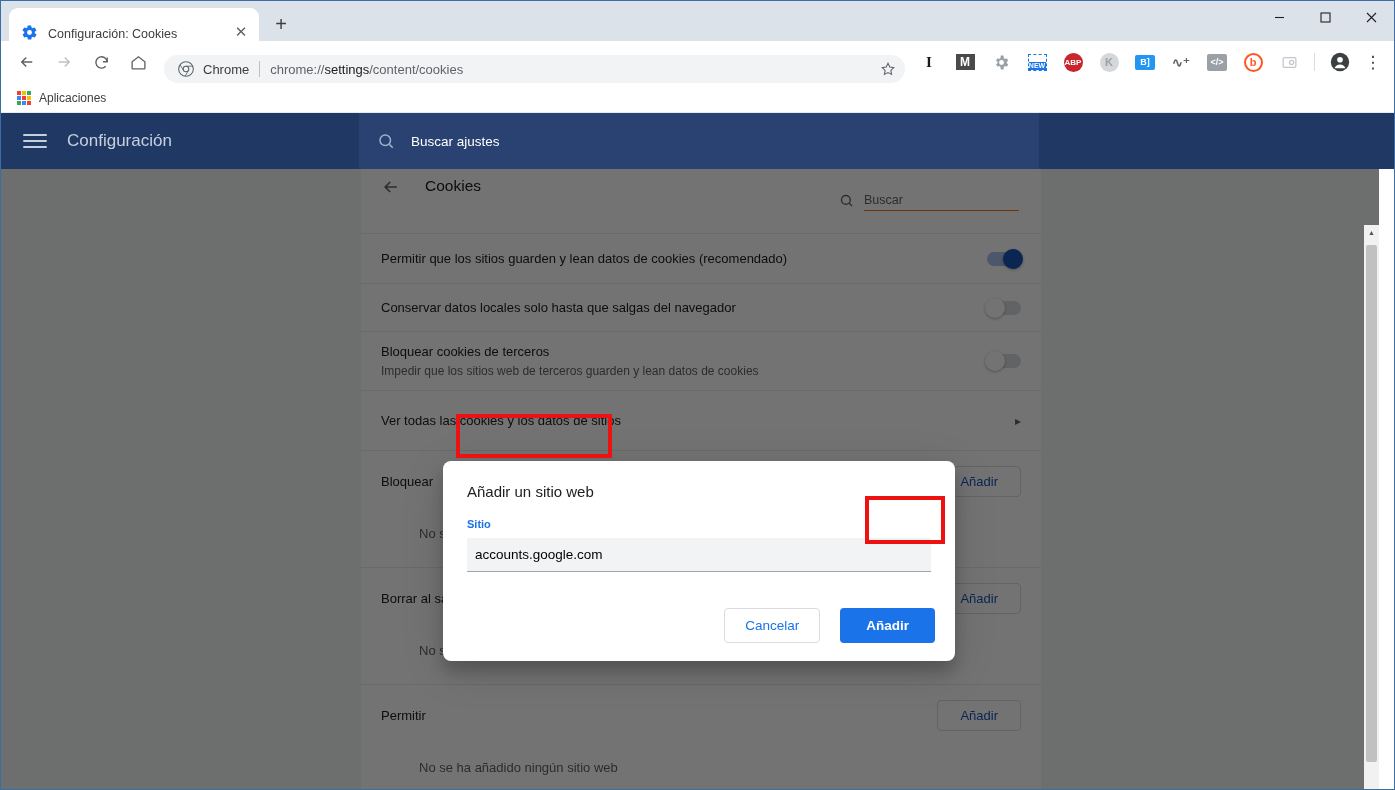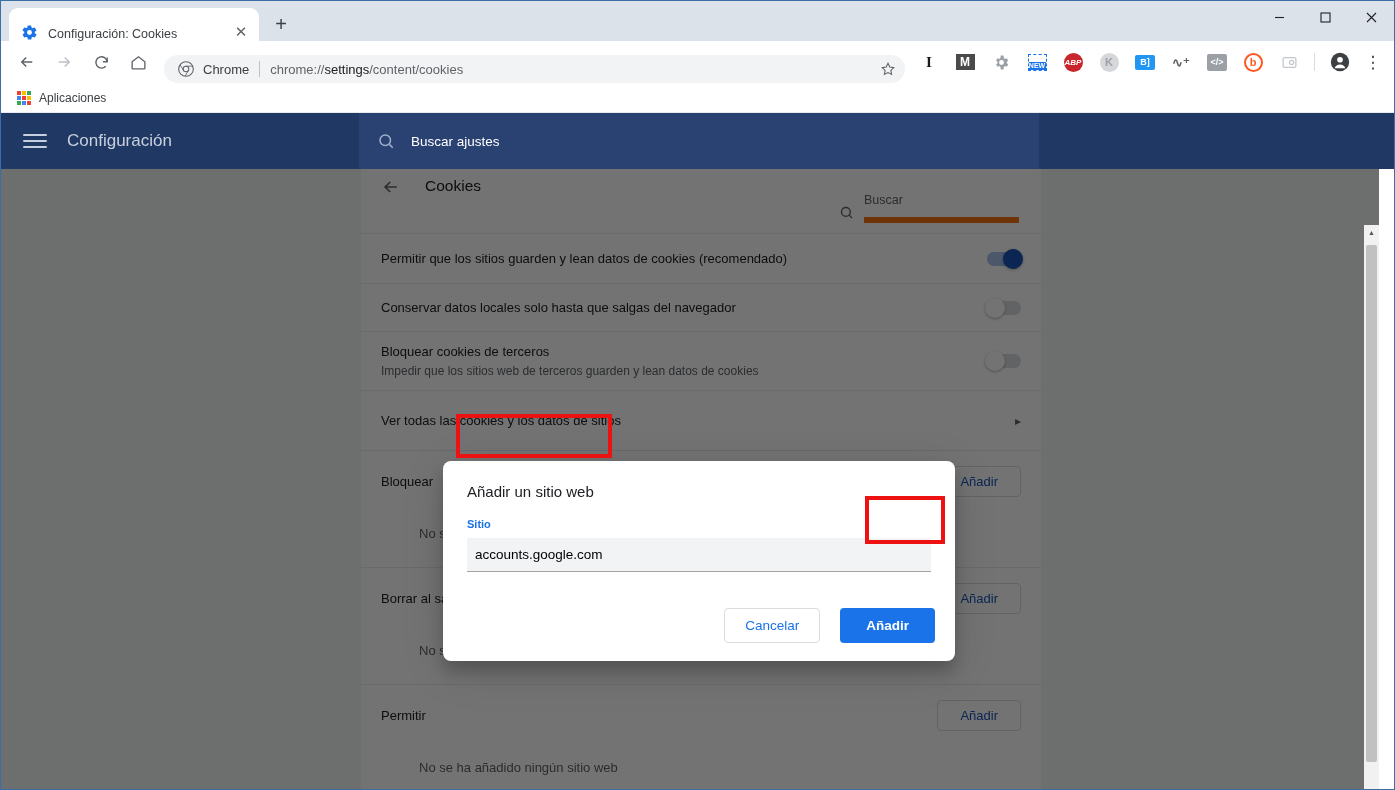--- a/index.html
+++ b/index.html
@@ -186,22 +186,22 @@
   }
   .card-title { font-size: 15.5px; color: #202124; margin-left: 24px; }
   .card-search {
     position: absolute; right: 22px; top: 16px;
     display: flex; align-items: flex-end;
     width: 180px;
   }
   .cs-icon { width: 15px; height: 15px; color: #5f6368; margin-bottom: 3px; }
   .cs-input {
     flex: 1; margin-left: 10px;
-    border-bottom: 6px solid #f97316;
-    padding-bottom: 10px;
+    border-bottom: 1px solid #f97316;
+    padding-bottom: 3px;
     font-size: 12.5px; color: #5f6368;
   }
 
   .row {
     display: flex; align-items: center;
     padding: 0 20px;
     min-height: 48px;
     border-top: 1px solid #e8eaed;
     position: relative;
   }
@@ -408,21 +408,21 @@
         <svg width="17" height="17" viewBox="0 0 24 24" fill="#9aa0a6">
             <path d="M19.4 13a7.6 7.6 0 000-2l2.1-1.6-2-3.5-2.5 1a7.3 7.3 0 00-1.7-1L14.9 2h-4l-.4 3.9a7.3 7.3 0 00-1.7 1l-2.5-1-2 3.5L6.4 11a7.6 7.6 0 000 2l-2.1 1.6 2 3.5 2.5-1a7.3 7.3 0 001.7 1l.4 3.9h4l.4-3.9a7.3 7.3 0 001.7-1l2.5 1 2-3.5zM12 15.5A3.5 3.5 0 1115.5 12 3.5 3.5 0 0112 15.5z"></path>
           </svg>
       </div>
       <div class="extico">
         <span style="display:flex;align-items:flex-end;justify-content:center;width:19px;height:17px;border:1.5px dashed #1a73e8;">
           <span style="display:block;width:100%;background:#1a73e8;color:#fff;font-size:7px;font-weight:bold;text-align:center;line-height:8px;">NEW</span>
         </span>
       </div>
       <div class="extico">
-        <span style="display:flex;align-items:center;justify-content:center;width:19px;height:19px;border-radius:50%;background:#c8252c;color:#fff;font-size:8px;font-weight:bold;font-style:italic;">ABP</span>
+        <span style="display:flex;align-items:center;justify-content:center;width:19px;height:19px;border-radius:50%;background:#c8252c;color:#fff;font-size:8px;font-weight:bold;">ABP</span>
       </div>
       <div class="extico">
         <span style="display:flex;align-items:center;justify-content:center;width:19px;height:19px;border-radius:50%;background:#d5d7da;color:#9aa0a6;font-size:11px;font-weight:bold;">K</span>
       </div>
       <div class="extico">
         <span style="display:flex;align-items:center;justify-content:center;width:20px;height:15px;background:#2196f3;color:#fff;font-size:9px;font-weight:bold;border-radius:2px;">B]</span>
       </div>
       <div class="extico">
         <span style="color:#5f6368;font-size:13px;font-weight:bold;">∿⁺</span>
       </div>

